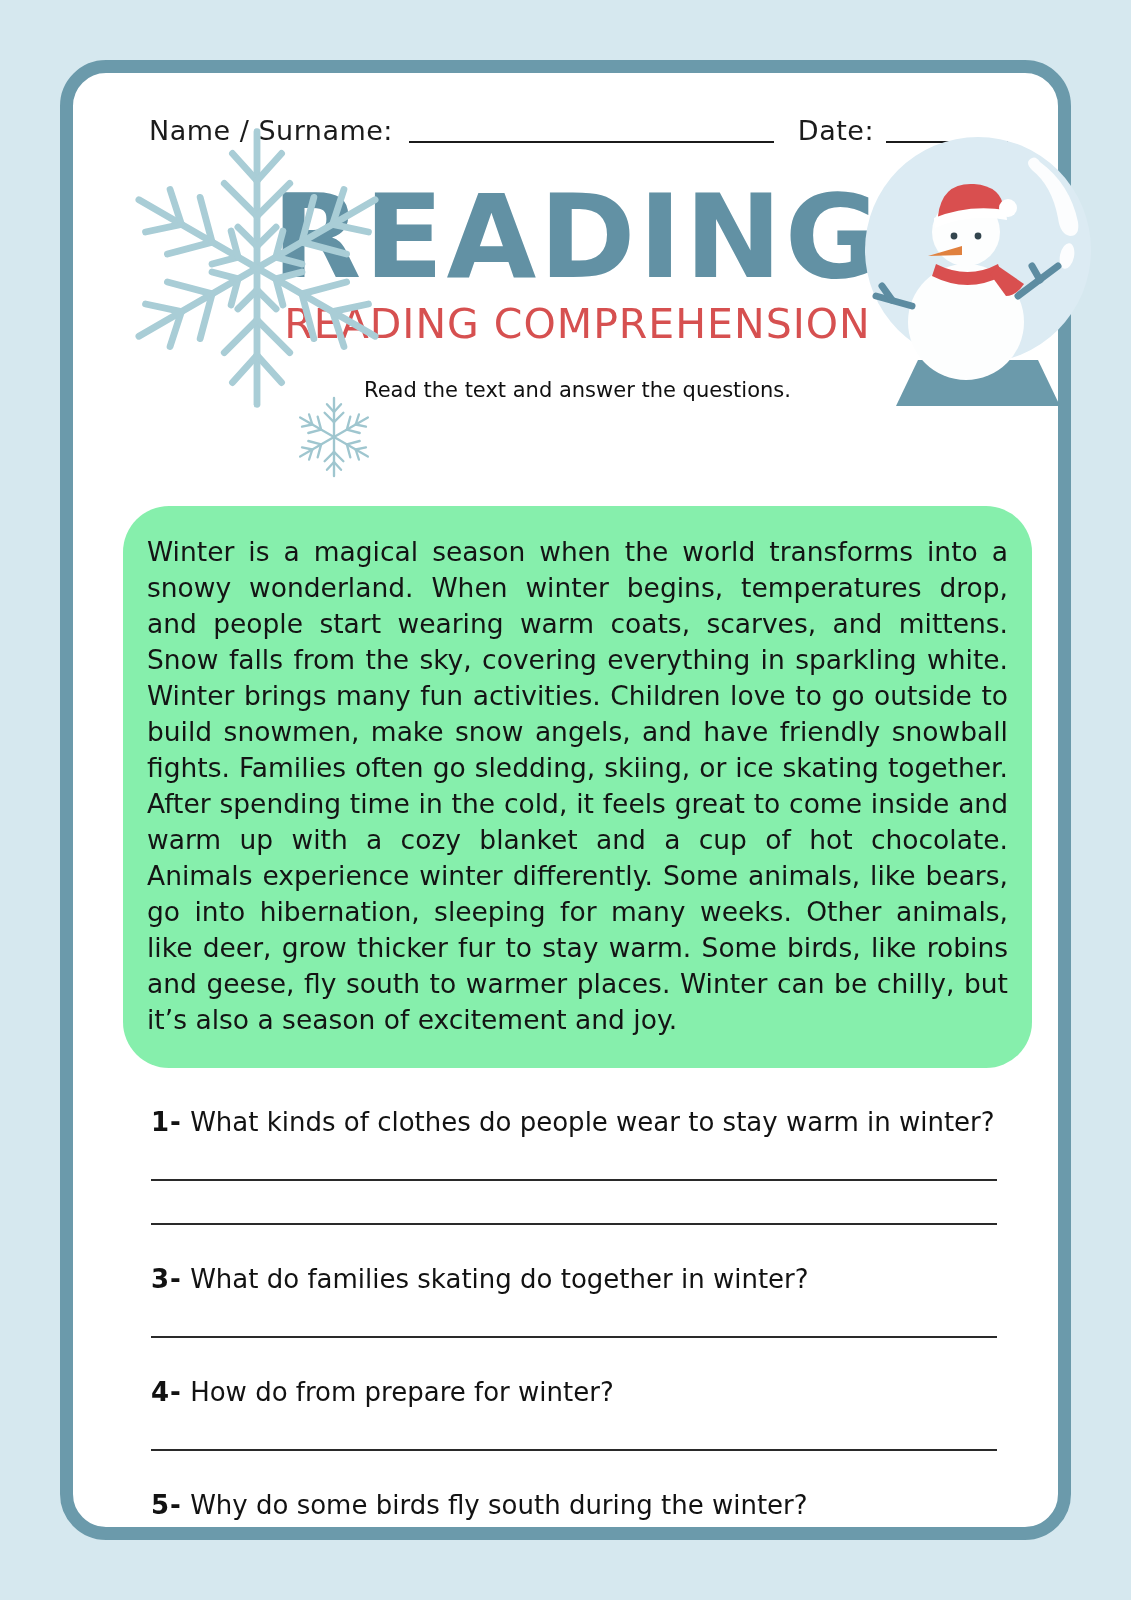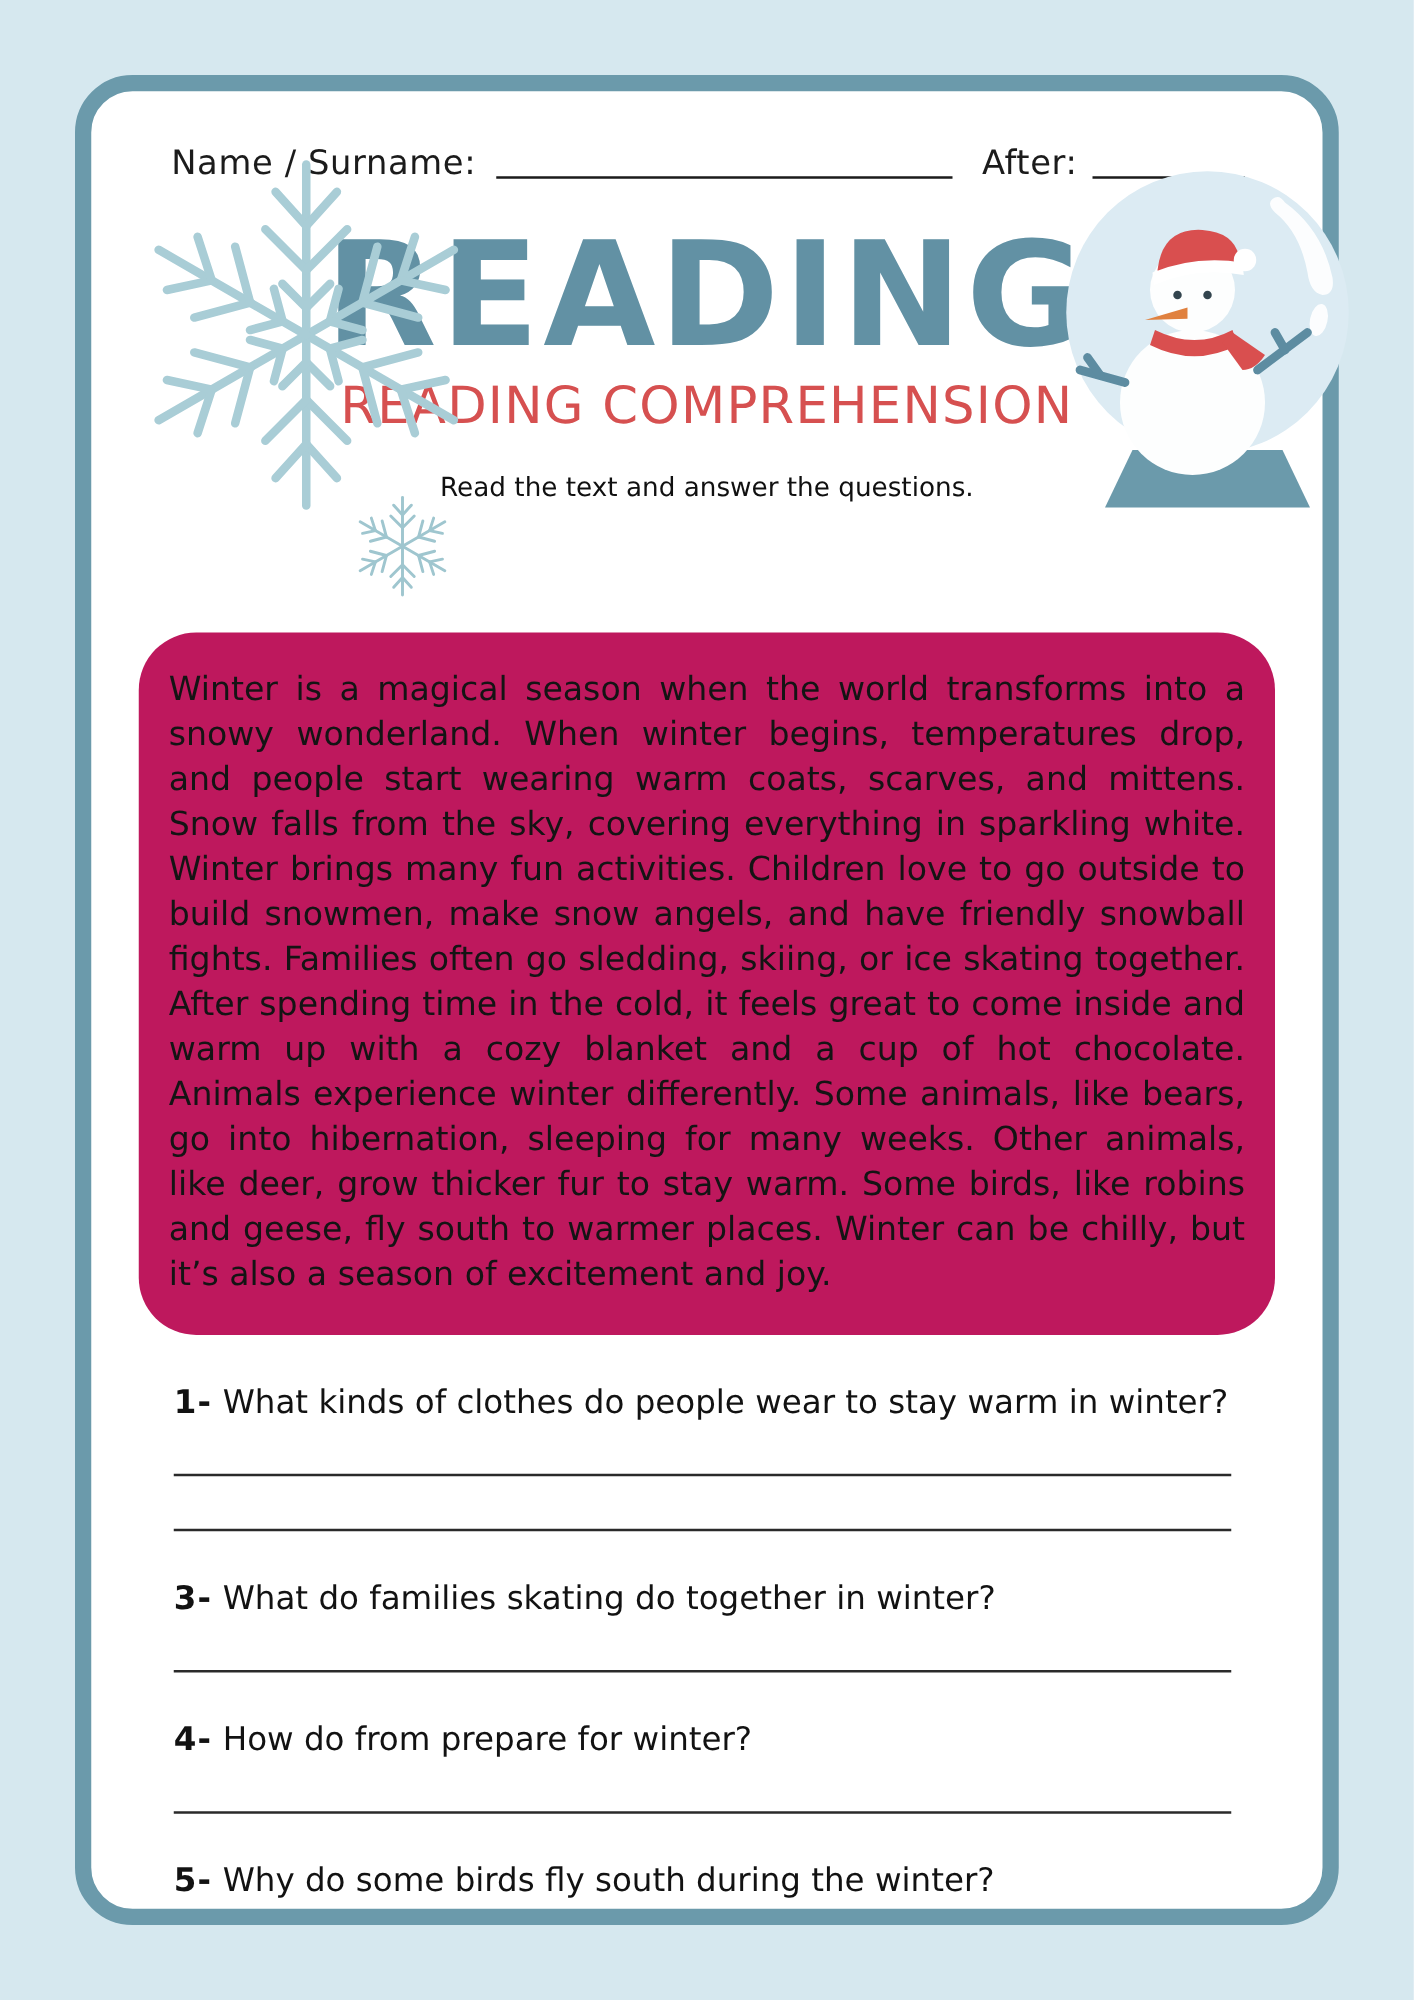--- a/index.html
+++ b/index.html
@@ -17,20 +17,21 @@
     box-sizing:border-box;
     background:#ffffff;
     border:13px solid #6b9aab;
     border-radius:46px;
   }
   .content{
     position:relative;
     box-sizing:border-box;
     width:100%;height:100%;
     padding:38px 48px 0 48px;
+    margin-left:12px;
   }
   
   .header-row{
     display:flex;align-items:flex-end;
     font-size:27px;color:#1b1b1b;
     padding:0 14px 0 16px;
   }
   .label{white-space:nowrap;letter-spacing:.5px;}
   .write-line{
     border-bottom:2px solid #1b1b1b;
@@ -75,21 +76,21 @@
   }
   .snow-globe{
     position:absolute;
     right:-78px;top:-42px;
     width:238px;height:278px;
     z-index:3;
   }
   
   .passage-box{
     margin:40px -10px 0 -10px;
-    background:#be185d;
+    background:#86efac;
     border-radius:46px;
     padding:28px 24px 30px 24px;
     font-size:26.5px;
     line-height:1.36;
     text-align:justify;
     color:#141414;
   }
   
   .questions{margin-top:6px;}
   .question{margin-top:39px;}
@@ -107,21 +108,21 @@
 </style>
 </head>
 <body>
 
 <div class="card">
   <div class="content">
 
     <div class="header-row">
       <span class="label">Name / Surname:</span>
       <span class="write-line name-line"></span>
-      <span class="label">After:</span>
+      <span class="label">Date:</span>
       <span class="write-line date-line"></span>
     </div>
 
     <div class="title-area">
 
       <svg class="snowflake-large" viewBox="-110 -110 220 220" aria-hidden="true">
         <g stroke="#a9cdd6" stroke-width="5" stroke-linecap="round" fill="none">
           <g id="arm">
             <line x1="0" y1="0" x2="0" y2="-100"></line>
             <line x1="0" y1="-38" x2="-24" y2="-62"></line>

